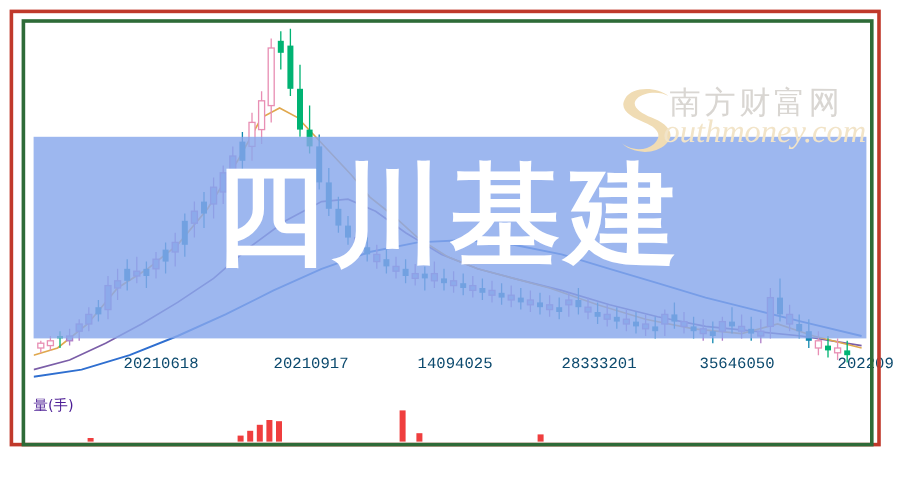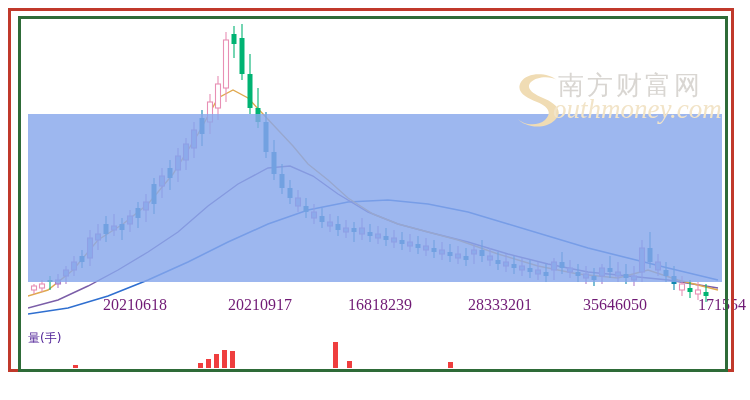--- a/index.html
+++ b/index.html
@@ -93,24 +93,24 @@
 
   
   .xaxis {
     position: absolute;
     left: 28px; top: 296px;
     width: 700px; height: 20px;
     z-index: 4;
   }
   .xtick {
     position: absolute;
-    font-size: 16px;
-    color: #701a75;
+    font-size: 13px;
+    color: #0c4a6e;
     white-space: nowrap;
-    font-family: Liberation Serif, serif;
+    font-family: Liberation Mono, monospace;
   }
 
   
   .vol-panel {
     position: absolute;
     left: 28px; top: 330px;
     width: 694px; height: 42px;
     z-index: 4;
   }
   .vol-label {
@@ -492,28 +492,29 @@
           <g>
             <line x1="678" x2="678" y1="266" y2="284" stroke="#00b373" stroke-width="1.1"></line>
             <rect x="675.5" y="274" width="5" height="4" fill="#00b373"></rect>
           </g>
         </g>
     </svg>
   </div>
 
   <div class="blue-band"></div>
 
+  <div class="overlay-title">四川基建</div>
 
   <div class="xaxis">
       <div class="xtick" style="left: 75px;">20210618</div>
       <div class="xtick" style="left: 200px;">20210917</div>
-      <div class="xtick" style="left: 320px;">16818239</div>
+      <div class="xtick" style="left: 320px;">14094025</div>
       <div class="xtick" style="left: 440px;">28333201</div>
       <div class="xtick" style="left: 555px;">35646050</div>
-      <div class="xtick" style="left: 670px;">171554</div>
+      <div class="xtick" style="left: 670px;">202209</div>
     </div>
 
   <div class="vol-panel">
     <div class="vol-label">量(手)</div>
     <svg class="vol-svg" viewBox="0 0 694 34" preserveAspectRatio="none">
       <g id="vol-layer">
           <rect x="45" y="27" width="5" height="3" fill="#ef3e3e"></rect>
           <rect x="170" y="25" width="5" height="5" fill="#ef3e3e"></rect>
           <rect x="178" y="21" width="5" height="9" fill="#ef3e3e"></rect>
           <rect x="186" y="16" width="5" height="14" fill="#ef3e3e"></rect>

